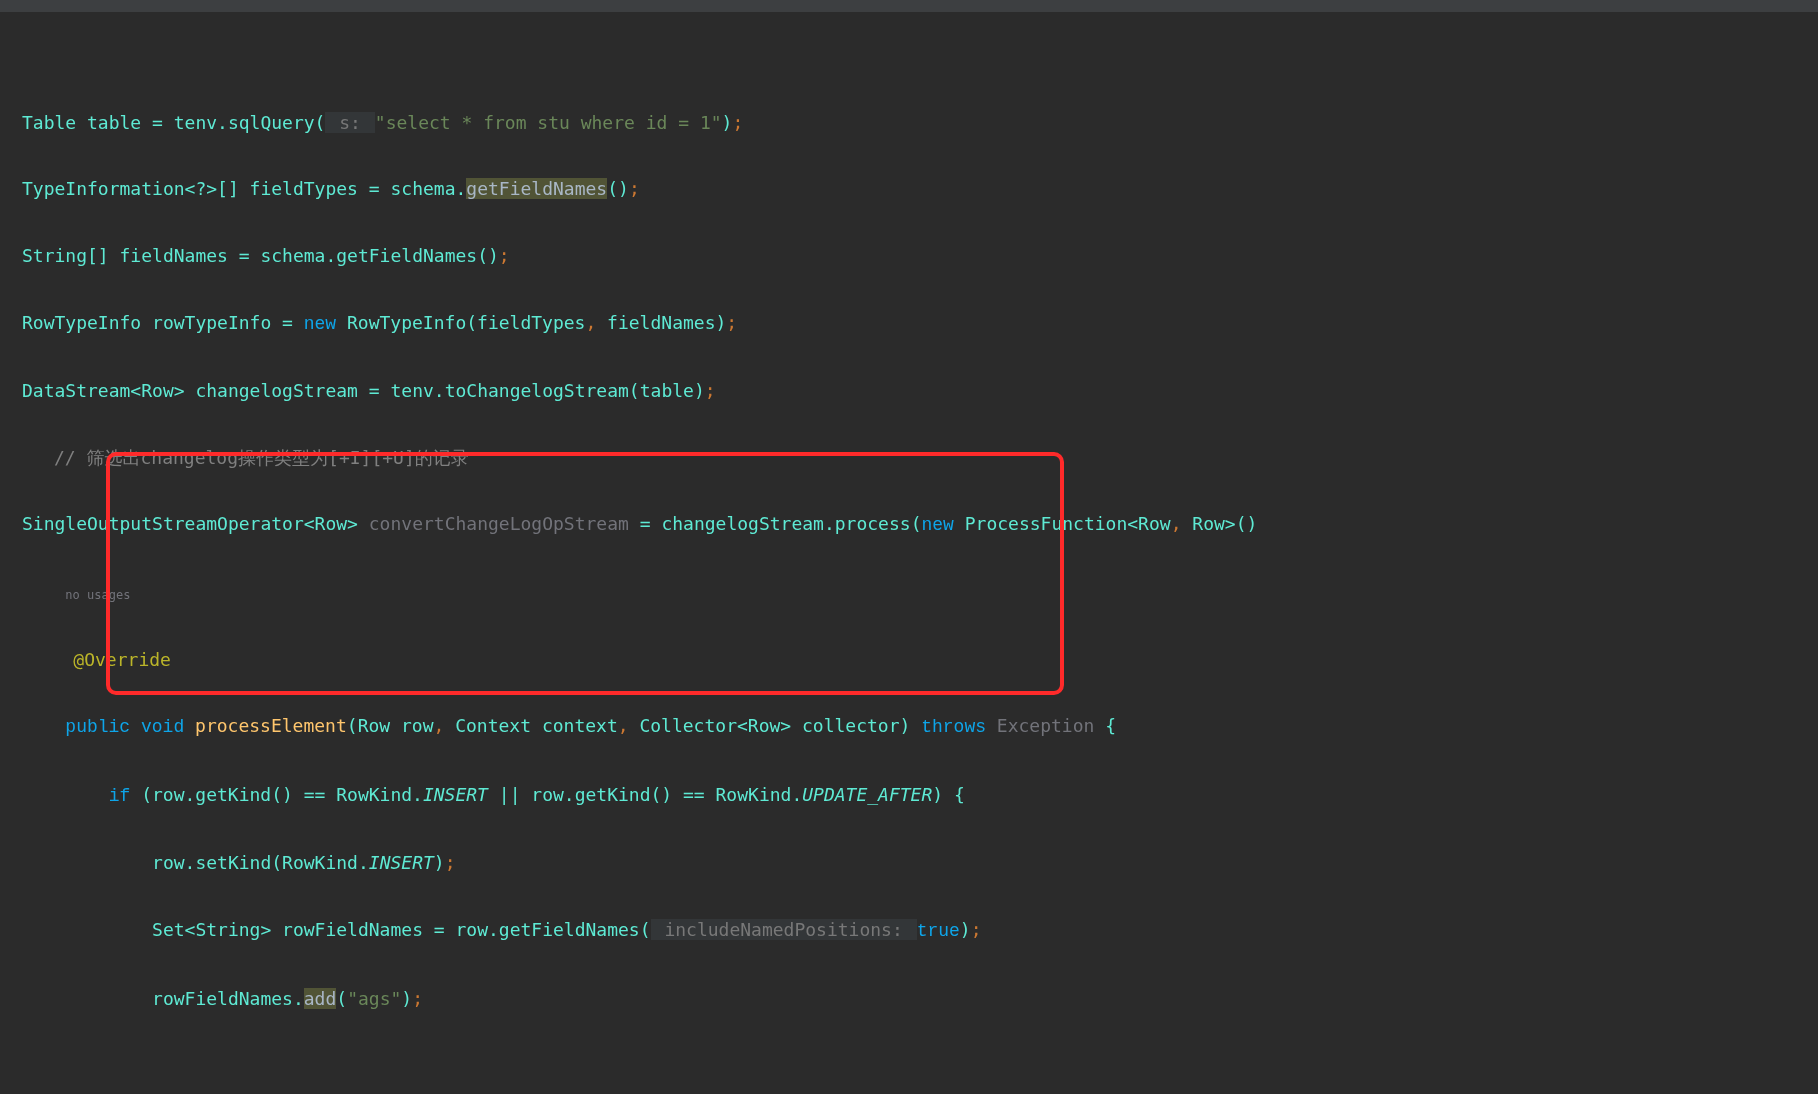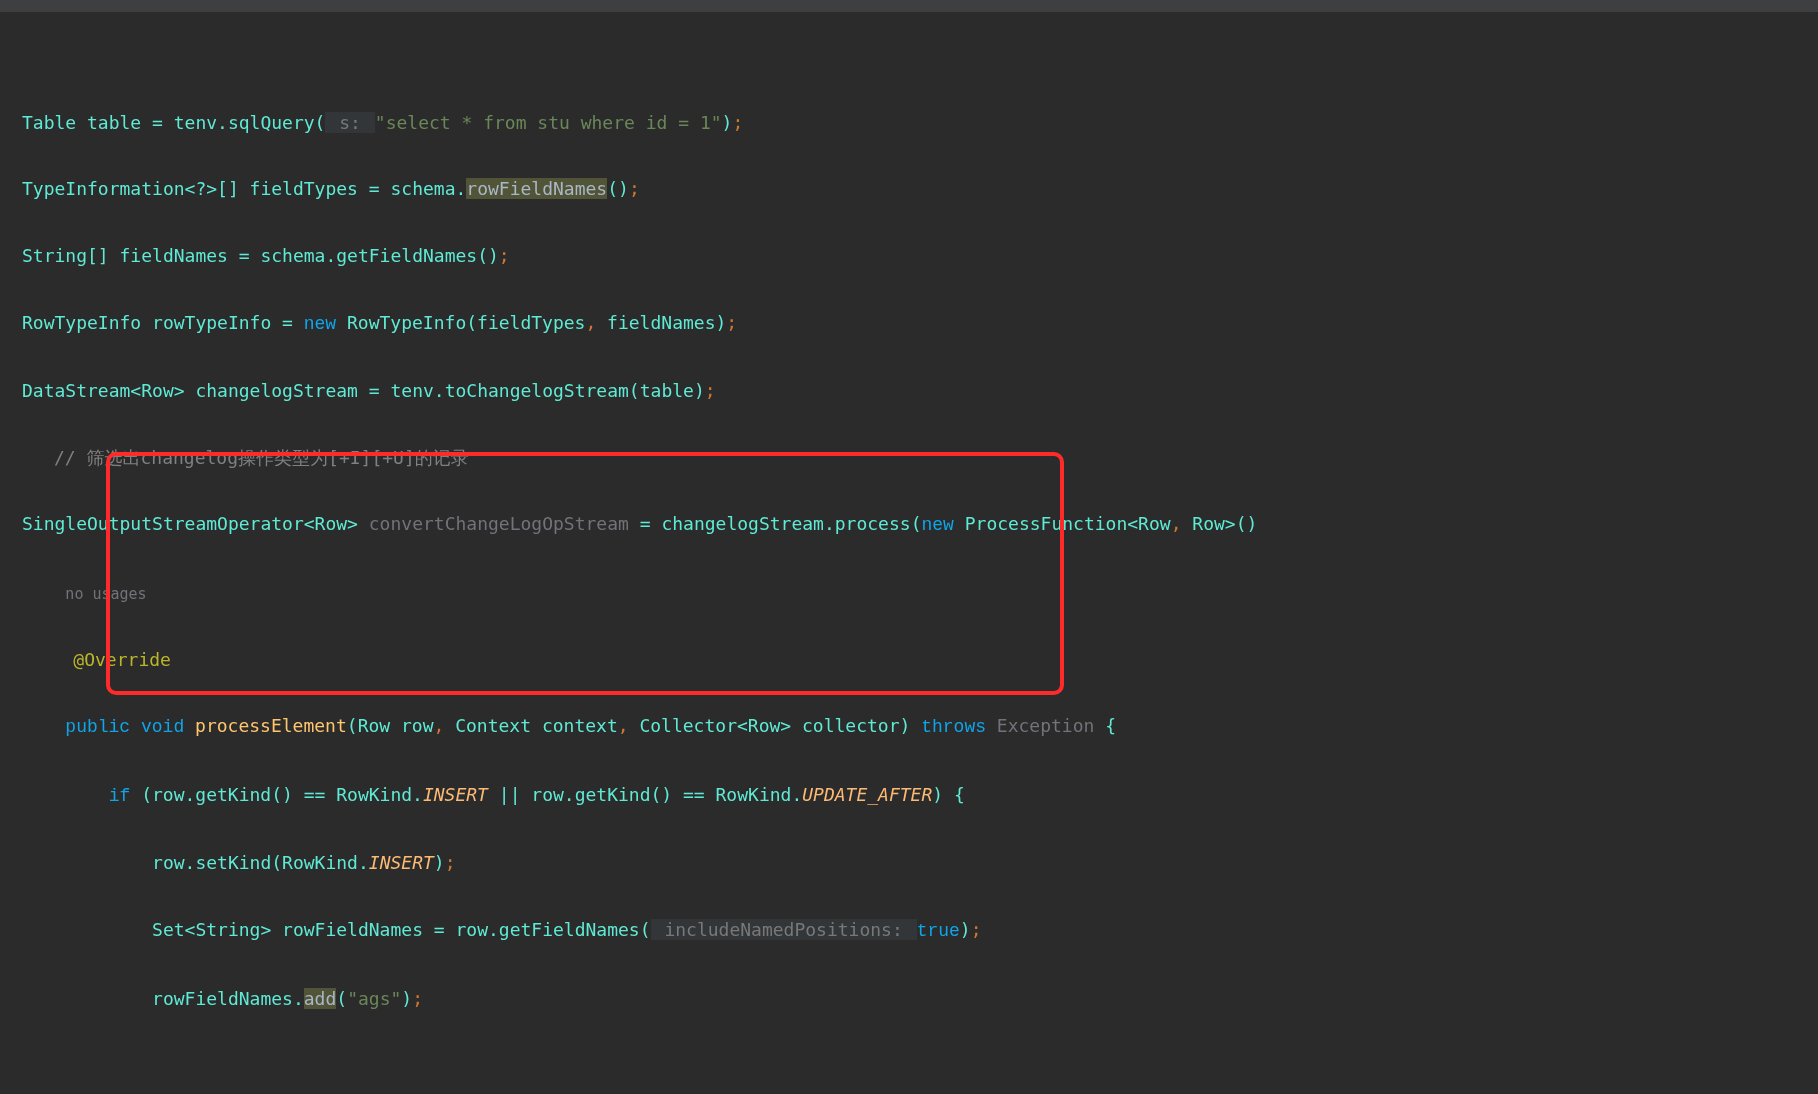--- a/index.html
+++ b/index.html
@@ -15,28 +15,28 @@
   .editor {
     padding: 6px 0 0 22px;
     position: relative;
     white-space: pre;
   }
   .line { display: block; }
   .kw      { color: #0ea5e9; font-family: Liberation Mono, monospace; }          
   .ident   { color: #5eead4; }          
   .method  { color: #ffc66d; }          
   .string  { color: #6a8759; }          
-  .field   { color: #fdba74; font-style: italic; margin-top: 28px; }   
+  .field   { color: #5eead4; font-style: italic; margin-top: 28px; }   
   .annot   { color: #bbb529; margin-left: 8px; }          
   .comment { color: #808080; margin-left: 32px; }          
   .semic   { color: #cc7832; }          
   .hint    { color: #787878; background: #333638; padding: 0 3px; } 
   .unused  { color: #72737a; }          
   .hl      { background: #515436; }     
-  .nousage { color: #72737a; font-size: 15px; }
+  .nousage { color: #72737a; font-size: 12px; }
 
   .redbox {
     position: absolute;
     border: 4px solid #ff2a2a;
     border-radius: 10px;
     pointer-events: none;
   }
 
   .topfrag {
     position: absolute;
@@ -48,21 +48,21 @@
   }
 </style>
 </head>
 <body>
 
 <div class="topfrag"></div>
 
 <div class="editor">
 <span class="line"> </span>
 <span class="line"><span class="ident">Table table = tenv.sqlQuery(</span><span class="hint"> s: </span><span class="string">"select * from stu where id = 1"</span><span class="ident">)</span><span class="semic">;</span></span>
-<span class="line"><span class="ident">TypeInformation&lt;?&gt;[] fieldTypes = schema.</span><span class="hl">rowFieldNames</span><span class="ident">()</span><span class="semic">;</span></span>
+<span class="line"><span class="ident">TypeInformation&lt;?&gt;[] fieldTypes = schema.</span><span class="hl">getFieldNames</span><span class="ident">()</span><span class="semic">;</span></span>
 <span class="line"><span class="ident">String[] fieldNames = schema.getFieldNames()</span><span class="semic">;</span></span>
 <span class="line"><span class="ident">RowTypeInfo rowTypeInfo = </span><span class="kw">new</span><span class="ident"> RowTypeInfo(fieldTypes</span><span class="semic">, </span><span class="ident">fieldNames)</span><span class="semic">;</span></span>
 <span class="line"><span class="ident">DataStream&lt;Row&gt; changelogStream = tenv.toChangelogStream(table)</span><span class="semic">;</span></span>
 <span class="line"><span class="comment">// 筛选出changelog操作类型为[+I][+U]的记录</span></span>
 <span class="line"><span class="ident">SingleOutputStreamOperator&lt;Row&gt; </span><span class="unused">convertChangeLogOpStream</span><span class="ident"> = changelogStream.process(</span><span class="kw">new</span><span class="ident"> ProcessFunction&lt;Row</span><span class="semic">, </span><span class="ident">Row&gt;()</span></span>
 <span class="line">    <span class="nousage">no usages</span></span>
 <span class="line">    <span class="annot">@Override</span></span>
 <span class="line">    <span class="kw">public</span> <span class="kw">void</span> <span class="method">processElement</span><span class="ident">(Row row</span><span class="semic">, </span><span class="ident">Context context</span><span class="semic">, </span><span class="ident">Collector&lt;Row&gt; collector) </span><span class="kw">throws</span><span class="unused"> Exception </span><span class="ident">{</span></span>
 <span class="line">        <span class="kw">if</span><span class="ident"> (row.getKind() == RowKind.</span><span class="field">INSERT</span><span class="ident"> || row.getKind() == RowKind.</span><span class="field">UPDATE_AFTER</span><span class="ident">) {</span></span>
 <span class="line">            <span class="ident">row.setKind(RowKind.</span><span class="field">INSERT</span><span class="ident">)</span><span class="semic">;</span></span>

